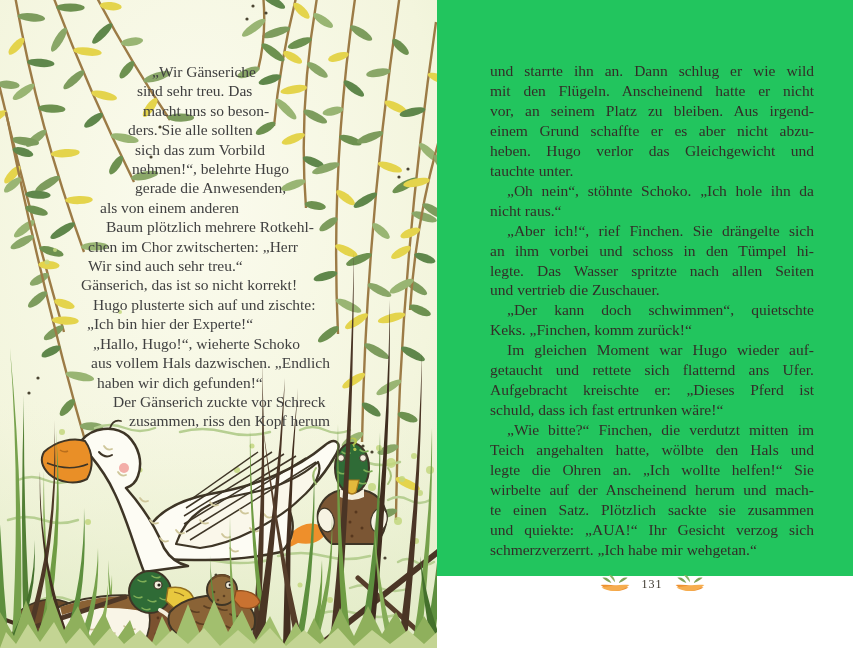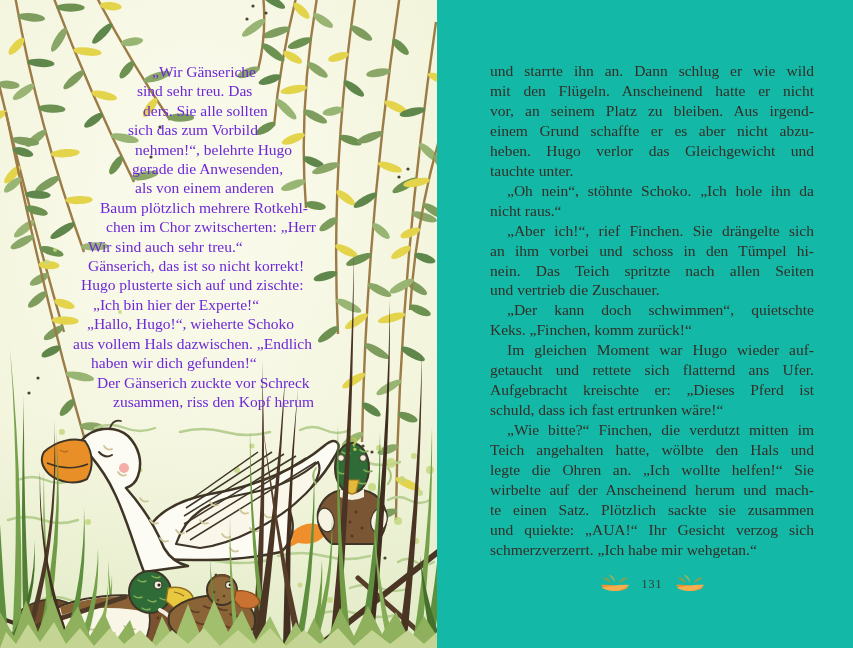--- a/index.html
+++ b/index.html
@@ -2,45 +2,45 @@
 <html><head>
 <meta charset="utf-8">
 <style>
   html,body{margin:0;padding:0;}
   body{width:853px;height:648px;background:#ffffff;font-family:"Liberation Serif",serif;overflow:hidden;}
   .spread{position:relative;width:853px;height:648px;background:#ffffff;}
 
   
   .left-page{position:absolute;left:0;top:0;width:437px;height:648px;overflow:hidden;}
   .left-page svg{position:absolute;left:0;top:0;z-index:1;}
-  .left-text{position:absolute;left:0;top:62px;width:437px;z-index:2;color:#6d28d9;
+  .left-text{position:absolute;left:0;top:62px;width:437px;z-index:2;color:#404040;
              font-size:15.5px;line-height:19.4px;}
   .left-text .ln{white-space:pre;}
   .left-text .ln:nth-child(1){margin-left:152px}
   .left-text .ln:nth-child(2){margin-left:137px}
   .left-text .ln:nth-child(3){margin-left:143px}
   .left-text .ln:nth-child(4){margin-left:128px}
   .left-text .ln:nth-child(5){margin-left:135px}
   .left-text .ln:nth-child(6){margin-left:132px}
   .left-text .ln:nth-child(7){margin-left:135px}
   .left-text .ln:nth-child(8){margin-left:100px}
   .left-text .ln:nth-child(9){margin-left:106px}
   .left-text .ln:nth-child(10){margin-left:88px}
   .left-text .ln:nth-child(11){margin-left:88px}
   .left-text .ln:nth-child(12){margin-left:81px}
   .left-text .ln:nth-child(13){margin-left:93px}
   .left-text .ln:nth-child(14){margin-left:87px}
-  .left-text .ln:nth-child(15){margin-left:73px}
+  .left-text .ln:nth-child(15){margin-left:93px}
   .left-text .ln:nth-child(16){margin-left:91px}
   .left-text .ln:nth-child(17){margin-left:97px}
   .left-text .ln:nth-child(18){margin-left:113px}
   .left-text .ln:nth-child(19){margin-left:129px}
 
   
-  .right-page{position:absolute;left:437px;top:0;width:416px;height:648px;background:#14b8a6;}
+  .right-page{position:absolute;left:437px;top:0;width:416px;height:576px;background:#22c55e;}
   .right-text{position:absolute;left:53px;top:61px;width:324px;color:#332e28;
               font-size:15.5px;line-height:19.95px;}
   .rl{text-align:justify;text-align-last:justify;}
   .rl.ind{text-indent:17px;}
   .rl.end{text-align-last:left;}
   .pagenum-row{position:absolute;left:53px;top:575px;width:324px;display:flex;
                align-items:center;justify-content:center;gap:9px;color:#3a352c;
                font-size:12px;letter-spacing:1px;}
   .orn{display:block;}
 </style>
@@ -400,20 +400,21 @@
         <g>
           <path d="M0,648 L0,612 L14,636 L26,600 L38,632 L52,596 L64,630 L78,606 L90,636 L104,612 L116,640 L130,620 L140,648 Z" fill="#8fb05c"></path>
           <path d="M150,648 L162,616 L174,640 L188,604 L200,634 L214,600 L228,632 L242,610 L256,640 L270,616 L284,644 L296,622 L310,648 Z" fill="#a2bf6e"></path>
           <path d="M300,648 L314,618 L326,642 L340,608 L354,636 L368,606 L382,634 L396,612 L410,640 L424,616 L437,636 L437,648 Z" fill="#8fb05c"></path>
           <path d="M0,648 L6,632 L16,644 L28,624 L40,642 L54,622 L66,644 L80,628 L94,646 L110,628 L124,644 L140,630 L156,646 L172,630 L188,644 L204,628 L220,646 L238,630 L254,644 L270,628 L286,646 L304,630 L320,644 L338,628 L354,646 L372,630 L390,644 L408,630 L424,644 L437,632 L437,648 Z" fill="#c3d493"></path>
         </g>
       </svg>
     <div class="left-text">
       <div class="ln">„Wir Gänseriche</div>
       <div class="ln">sind sehr treu. Das</div>
+      <div class="ln">macht uns so beson-</div>
       <div class="ln">ders. Sie alle sollten</div>
       <div class="ln">sich das zum Vorbild</div>
       <div class="ln">nehmen!“, belehrte Hugo</div>
       <div class="ln">gerade die Anwesenden,</div>
       <div class="ln">als von einem anderen</div>
       <div class="ln">Baum plötzlich mehrere Rotkehl-</div>
       <div class="ln">chen im Chor zwitscherten: „Herr</div>
       <div class="ln">Wir sind auch sehr treu.“</div>
       <div class="ln">Gänserich, das ist so nicht korrekt!</div>
       <div class="ln">Hugo plusterte sich auf und zischte:</div>
@@ -431,21 +432,21 @@
       <div class="rl">und starrte ihn an. Dann schlug er wie wild</div>
       <div class="rl">mit den Flügeln. Anscheinend hatte er nicht</div>
       <div class="rl">vor, an seinem Platz zu bleiben. Aus irgend-</div>
       <div class="rl">einem Grund schaffte er es aber nicht abzu-</div>
       <div class="rl">heben. Hugo verlor das Gleichgewicht und</div>
       <div class="rl end">tauchte unter.</div>
       <div class="rl ind">„Oh nein“, stöhnte Schoko. „Ich hole ihn da</div>
       <div class="rl end">nicht raus.“</div>
       <div class="rl ind">„Aber ich!“, rief Finchen. Sie drängelte sich</div>
       <div class="rl">an ihm vorbei und schoss in den Tümpel hi-</div>
-      <div class="rl">nein. Das Teich spritzte nach allen Seiten</div>
+      <div class="rl">legte. Das Wasser spritzte nach allen Seiten</div>
       <div class="rl end">und vertrieb die Zuschauer.</div>
       <div class="rl ind">„Der kann doch schwimmen“, quietschte</div>
       <div class="rl end">Keks. „Finchen, komm zurück!“</div>
       <div class="rl ind">Im gleichen Moment war Hugo wieder auf-</div>
       <div class="rl">getaucht und rettete sich flatternd ans Ufer.</div>
       <div class="rl">Aufgebracht kreischte er: „Dieses Pferd ist</div>
       <div class="rl end">schuld, dass ich fast ertrunken wäre!“</div>
       <div class="rl ind">„Wie bitte?“ Finchen, die verdutzt mitten im</div>
       <div class="rl">Teich angehalten hatte, wölbte den Hals und</div>
       <div class="rl">legte die Ohren an. „Ich wollte helfen!“ Sie</div>

